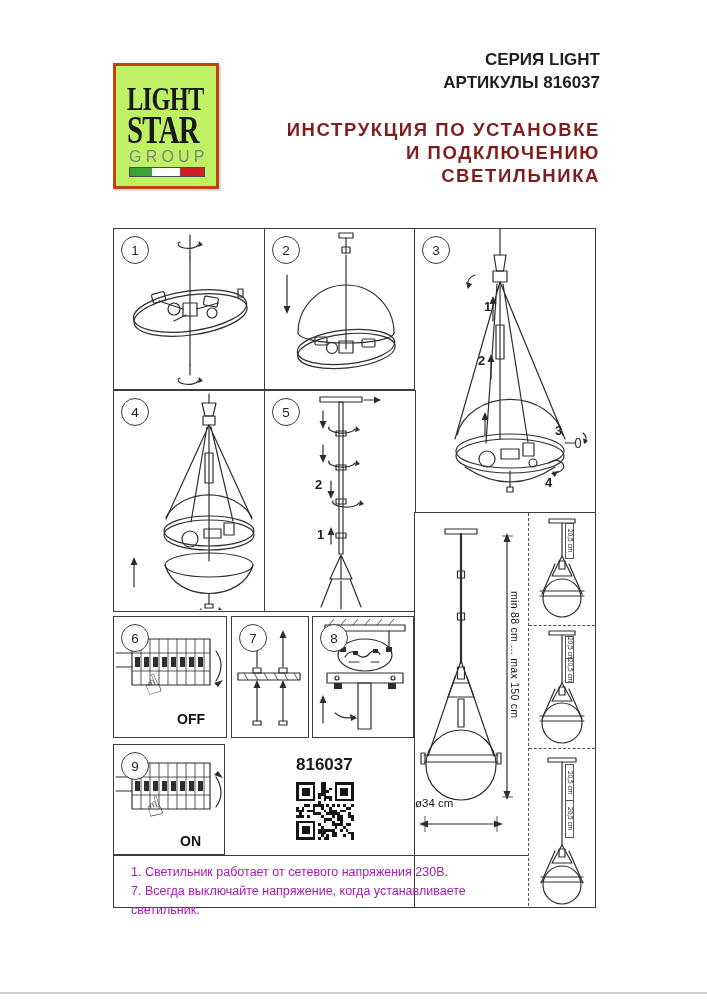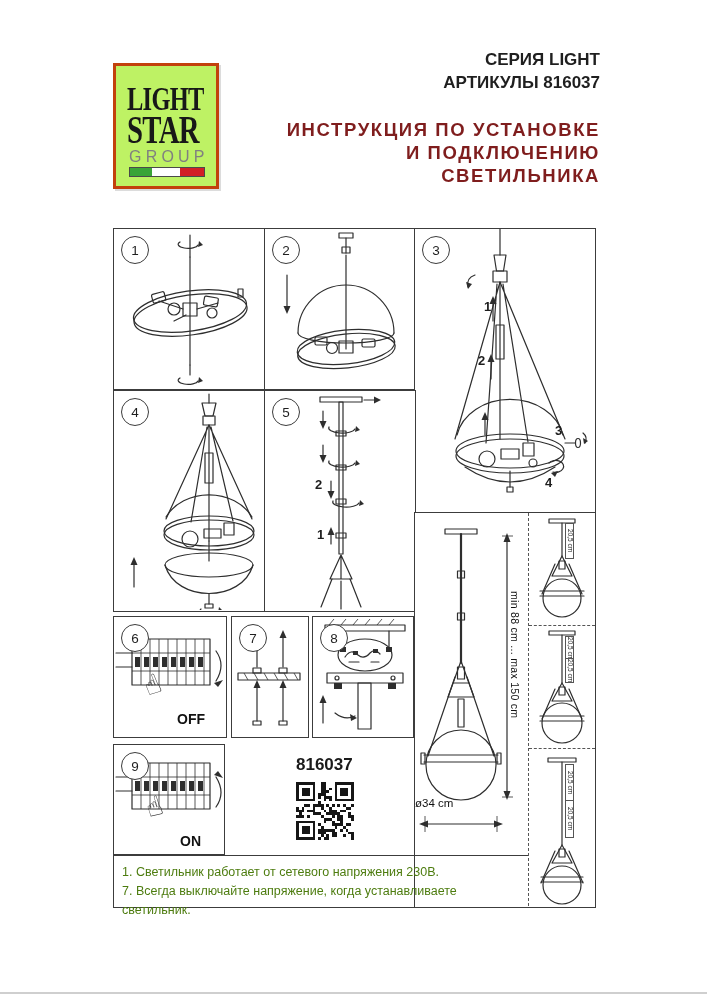--- a/index.html
+++ b/index.html
@@ -37,22 +37,22 @@
   .dimtext-v{position:absolute;writing-mode:vertical-rl;text-orientation:sideways;
              font-size:10.5px;color:#111;letter-spacing:.3px;white-space:nowrap;}
   .dimtext-h{position:absolute;font-size:11.5px;color:#111;text-align:left;}
   .rodlab{position:absolute;writing-mode:vertical-rl;text-orientation:sideways;font-size:6.5px;
           color:#111;border:1px solid #555;background:#fff;padding:1px 0;line-height:1;white-space:nowrap;
           display:flex;align-items:center;justify-content:center;}
   
   #qr-label{position:absolute;left:296px;top:755px;font-size:17px;font-weight:bold;color:#1a1a1a;}
   #qr-box{position:absolute;left:296px;top:782px;width:58px;height:58px;}
   #notes-box{position:absolute;left:113px;top:855px;width:415px;height:53px;box-sizing:border-box;
-             border:1.5px solid #3c3c3c;border-right:none;padding:7px 8px 0 8px;
-             font-size:12.5px;line-height:19px;color:#4d7c0f;}
+             border:1.5px solid #3c3c3c;border-right:none;padding:7px 8px 0 17px;
+             font-size:12.5px;line-height:19px;color:#a21caf;}
   #page-edge{position:absolute;left:0;top:992px;width:707px;height:2px;background:#cfcfcf;}
 </style>
 </head>
 <body>
 
 <div id="page">
 
   <div id="logo-box">
     <span class="lg1">LIGHT</span>
     <span class="lg2">STAR</span>

